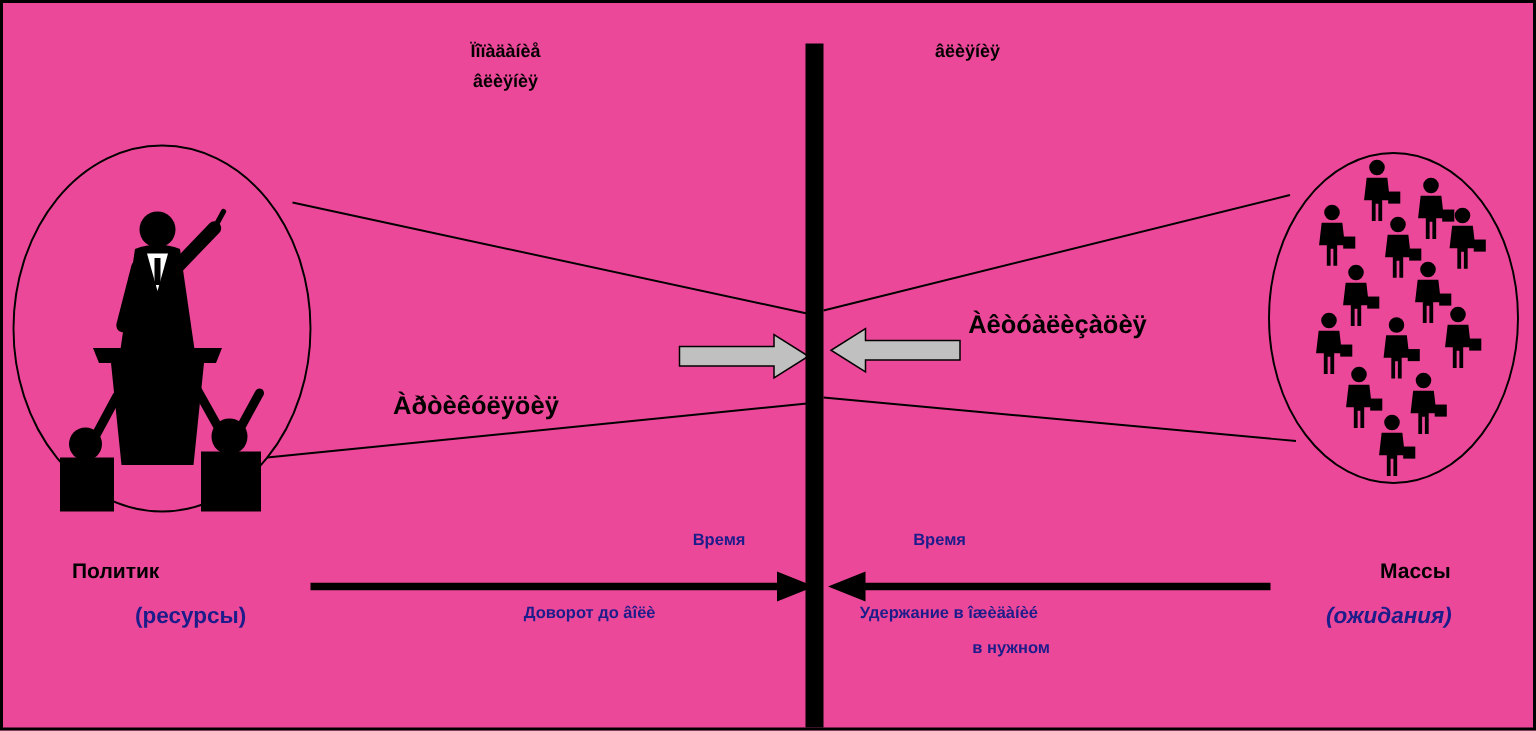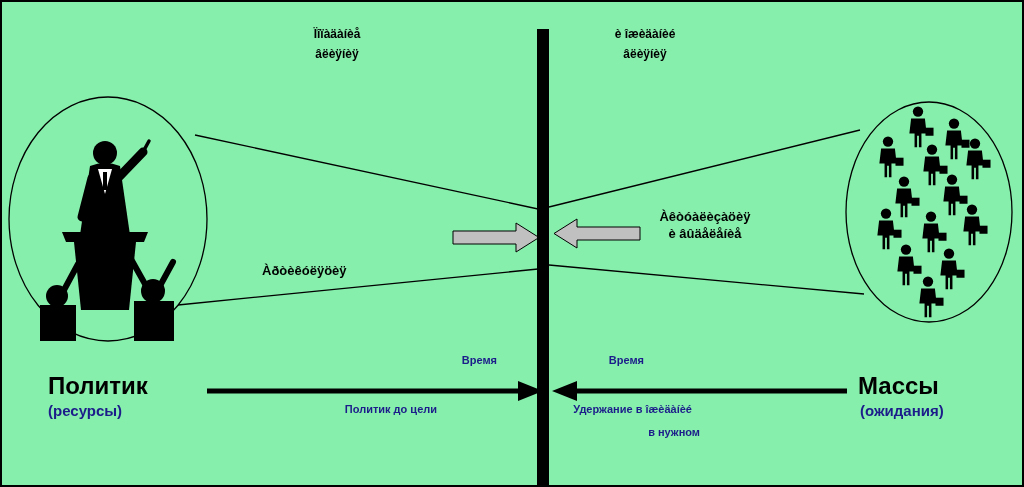--- a/index.html
+++ b/index.html
@@ -1,51 +1,51 @@
 <!DOCTYPE html>
 <html><head>
 <meta charset="utf-8">
 <style>
   html,body{margin:0;padding:0;background:#666;}
   .scene{
     position:relative;
     width:1024px;height:487px;
     margin:0 auto;
-    background:#86efac;
+    background:#ec4899;
     border:2px solid #000;
     box-sizing:border-box;
     overflow:hidden;
     font-family:"Liberation Sans", sans-serif;
   }
   .overlay{position:absolute;left:0;top:0;width:1024px;height:487px;}
   .center-bar{
     position:absolute;left:535px;top:27px;width:12px;height:460px;
     background:#000;
   }
   .caption{
     position:absolute;
     color:#000;
     font-size:12px;font-weight:bold;
     text-align:center;line-height:20px;
     white-space:nowrap;
   }
   .caption div{white-space:nowrap;}
   .mid-caption{
-    position:absolute;color:#000;font-size:13px;font-weight:bold;
+    position:absolute;color:#000;font-size:17px;font-weight:bold;
     text-align:center;line-height:17px;white-space:nowrap;
   }
   .small-label{
     position:absolute;color:#1c1c8a;font-size:11px;font-weight:bold;
     text-align:right;white-space:nowrap;
   }
   .actor-title{
-    position:absolute;color:#000;font-size:24px;font-weight:bold;white-space:nowrap;
+    position:absolute;color:#000;font-size:14px;font-weight:bold;white-space:nowrap;
   }
   .actor-sub{
-    position:absolute;color:#1c1c8a;font-size:15px;font-weight:bold;white-space:nowrap;
+    position:absolute;color:#1c1c8a;font-size:15px;font-weight:bold;white-space:nowrap;margin-left:42px;
   }
 </style>
 </head>
 <body>
 
 <div class="scene">
 
   <svg class="overlay" viewBox="0 0 1024 487" xmlns="http://www.w3.org/2000/svg">
     <defs>
       <g id="crowd-person">
@@ -112,36 +112,34 @@
   </svg>
 
   <div class="center-bar"></div>
 
   <div class="caption" style="left:240px;top:22px;width:190px;">
     <div>Ïîïàäàíèå</div>
     <div>âëèÿíèÿ</div>
   </div>
 
   <div class="caption" style="left:558px;top:22px;width:170px;">
-    <div>è îæèäàíèé</div>
     <div>âëèÿíèÿ</div>
   </div>
 
   <div class="mid-caption" style="left:260px;top:220px;margin-top:40px;">Àðòèêóëÿöèÿ</div>
 
   <div class="mid-caption" style="left:643px;top:206px;width:120px;">
     <div>Àêòóàëèçàöèÿ</div>
-    <div>è âûäåëåíèå</div>
   </div>
 
   <div class="small-label" style="left:425px;top:352px;width:70px;">Время</div>
   <div class="small-label" style="left:572px;top:352px;width:70px;">Время</div>
 
-  <div class="small-label" style="left:285px;top:401px;width:150px;">Политик до цели</div>
+  <div class="small-label" style="left:285px;top:401px;width:150px;">Доворот до âîëè</div>
   <div class="small-label" style="left:550px;top:401px;width:140px;">Удержание в îæèäàíèé</div>
   <div class="small-label" style="left:558px;top:424px;width:140px;">в нужном</div>
 
   <div class="actor-title" style="left:46px;top:370px;">Политик</div>
   <div class="actor-sub" style="left:46px;top:400px;">(ресурсы)</div>
-  <div class="actor-title" style="left:856px;top:370px;">Массы</div>
-  <div class="actor-sub" style="left:858px;top:400px;">(ожидания)</div>
+  <div class="actor-title" style="left:918px;top:370px;">Массы</div>
+  <div class="actor-sub" style="left:840px;top:400px;font-style:italic;">(ожидания)</div>
 
 </div>
 
 </body></html>

